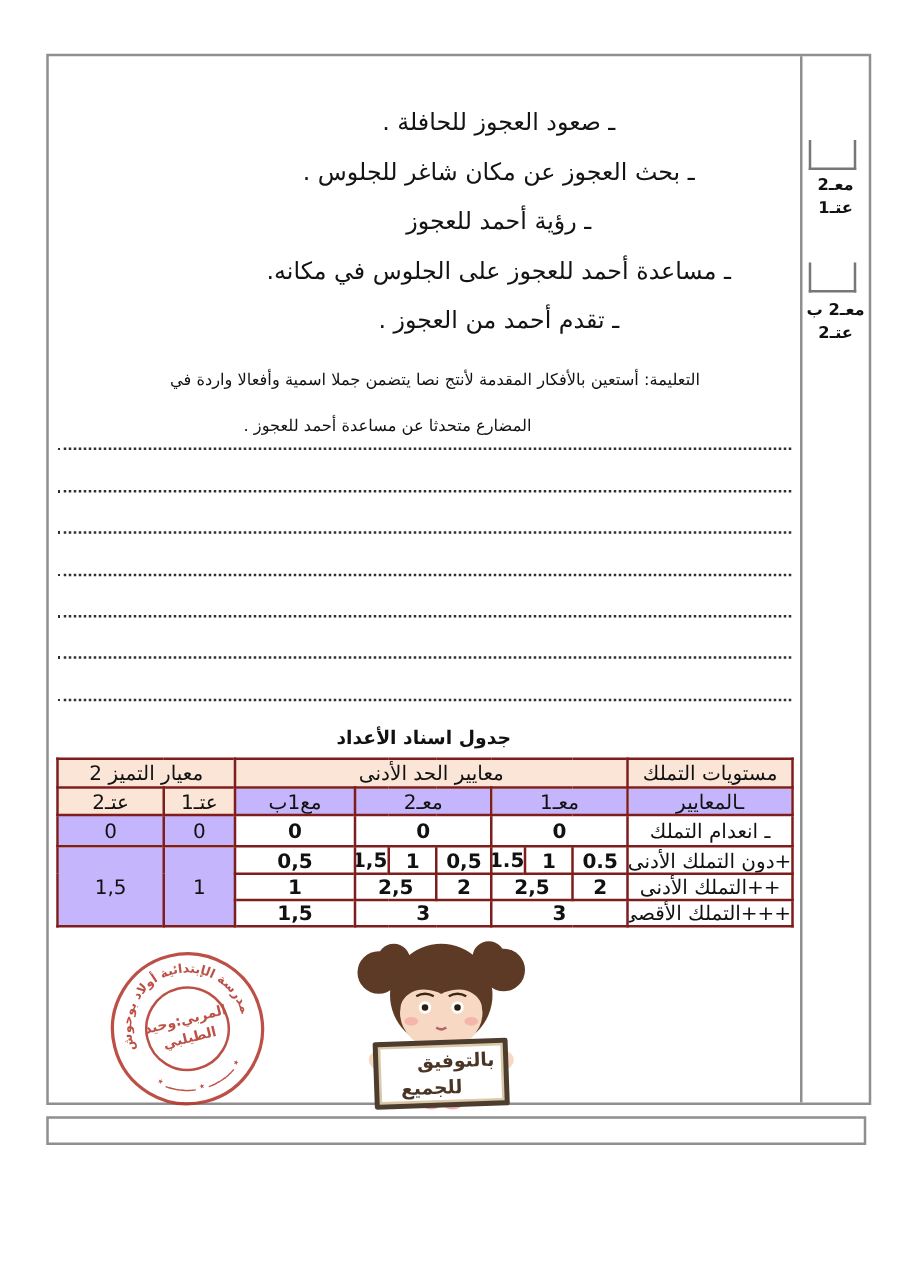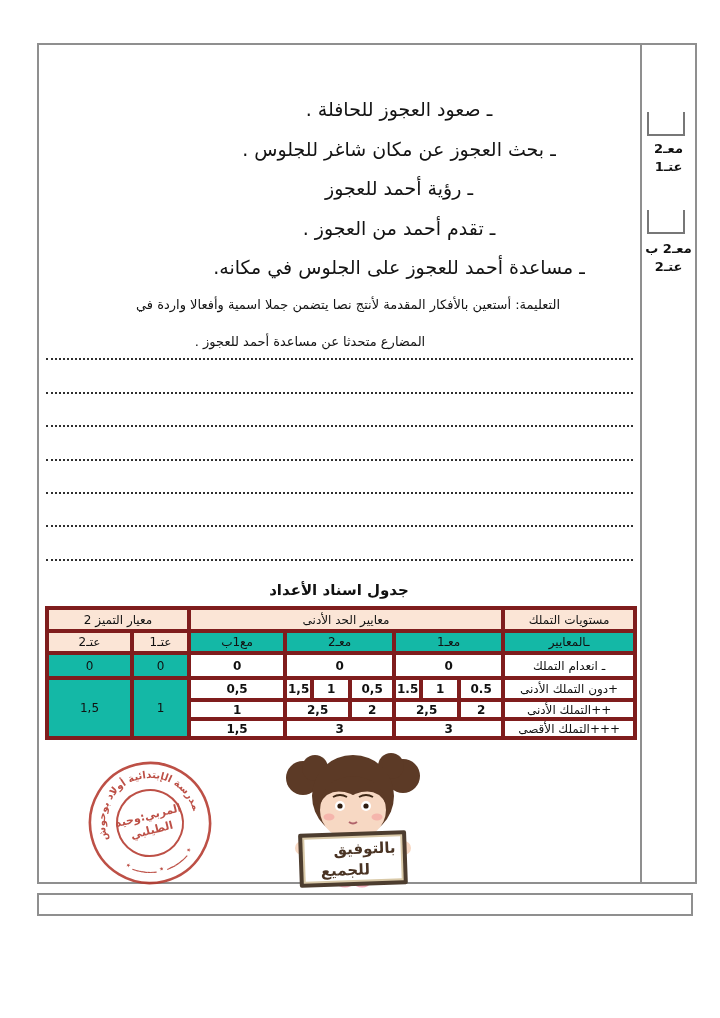--- a/index.html
+++ b/index.html
@@ -16,42 +16,42 @@
   
   .bracket { position:absolute; width:38px; height:24px;
              border-left:2px solid #777; border-right:2px solid #777; border-bottom:2px solid #777; }
   .bk1 { left:608px; top:67px; }
   .bk2 { left:608px; top:165px; }
   .mlabel { position:absolute; left:601px; width:57px; text-align:center;
             font-size:13px; font-weight:bold; color:#111; direction:rtl; }
   .ml1a{ top:96px; } .ml1b{ top:114px; } .ml2a{ top:196px;text-align:center; } .ml2b{ top:214px; }
 
   
-  .bullets { position:absolute; left:100px; top:45px; width:520px; direction:rtl; }
+  .bullets { position:absolute; left:100px; top:34px; width:520px; direction:rtl; }
   .bullet { height:39.5px; line-height:39.5px; text-align:center;
             font-size:19px; color:#131313; white-space:nowrap; }
 
   
   .instr { position:absolute; left:20px; top:241px; width:578px; direction:rtl; color:#131313; }
   .instr .l { line-height:37px; font-size:13px; text-align:center; white-space:nowrap; }
   .instr .l2 { padding-right:76px; }
 
   
   .lines { position:absolute; left:7px; top:282px; width:587px; }
   .wline { height:33.4px; border-bottom:2px dotted #2f2f2f; }
 
   
   .tbl-title { position:absolute; left:6px; top:536px; width:588px; text-align:center;
                font-size:15px; color:#111; direction:rtl;font-weight:bold; }
   table.score { position:absolute; left:6px; top:561px; width:588px; direction:rtl;
                 border-collapse:collapse; table-layout:fixed; }
-  table.score td { border:4px solid #7f1d1d; text-align:center; vertical-align:middle;
-                   font-size:12px; color:#111; padding:0; overflow:hidden; white-space:nowrap;margin-left:12px; }
+  table.score td { border:2px solid #7f1d1d; text-align:center; vertical-align:middle;
+                   font-size:16px; color:#111; padding:0; overflow:hidden; white-space:nowrap;margin-left:12px; }
   td.peach { background:#fbe5d6; }
-  td.gray  { background:#14b8a6; }
+  td.gray  { background:#c4b5fd; }
   td.lab   { text-align:right; padding-right:4px; font-size:13px; }
   td.hdr   { font-size:14px; }
   td.num   { font-weight:bold; }
   td.big   { font-size:15px; }
   tr.rh1 td{ height:23px; } tr.rh2 td{ height:22px; }
   tr.r1 td { height:25px; } tr.r2 td{ height:22px; }
   tr.r3 td { height:19px; } tr.r4 td{ height:19px; }
 
   
   .stamp { position:absolute; left:45px; top:712px; width:132px; height:132px; }
@@ -73,22 +73,22 @@
     <div class="mlabel ml1a">معـ2</div>
     <div class="mlabel ml1b">عتـ1</div>
     <div class="bracket bk2"></div>
     <div class="mlabel ml2a">معـ2 ب</div>
     <div class="mlabel ml2b">عتـ2</div>
 
     <div class="bullets">
       <div class="bullet">ـ صعود العجوز للحافلة .</div>
       <div class="bullet">ـ بحث العجوز عن مكان شاغر للجلوس .</div>
       <div class="bullet">ـ رؤية أحمد للعجوز</div>
+      <div class="bullet">ـ مساعدة أحمد للعجوز على الجلوس في مكانه.</div>
       <div class="bullet">ـ تقدم أحمد من العجوز .</div>
-      <div class="bullet">ـ مساعدة أحمد للعجوز على الجلوس في مكانه.</div>
     </div>
 
     <div class="instr">
       <div class="l">التعليمة: أستعين بالأفكار المقدمة لأنتج نصا يتضمن جملا اسمية وأفعالا واردة في</div>
       <div class="l l2">المضارع متحدثا عن مساعدة أحمد للعجوز .</div>
     </div>
 
     <div class="lines">
       <div class="wline"></div>
       <div class="wline"></div>

